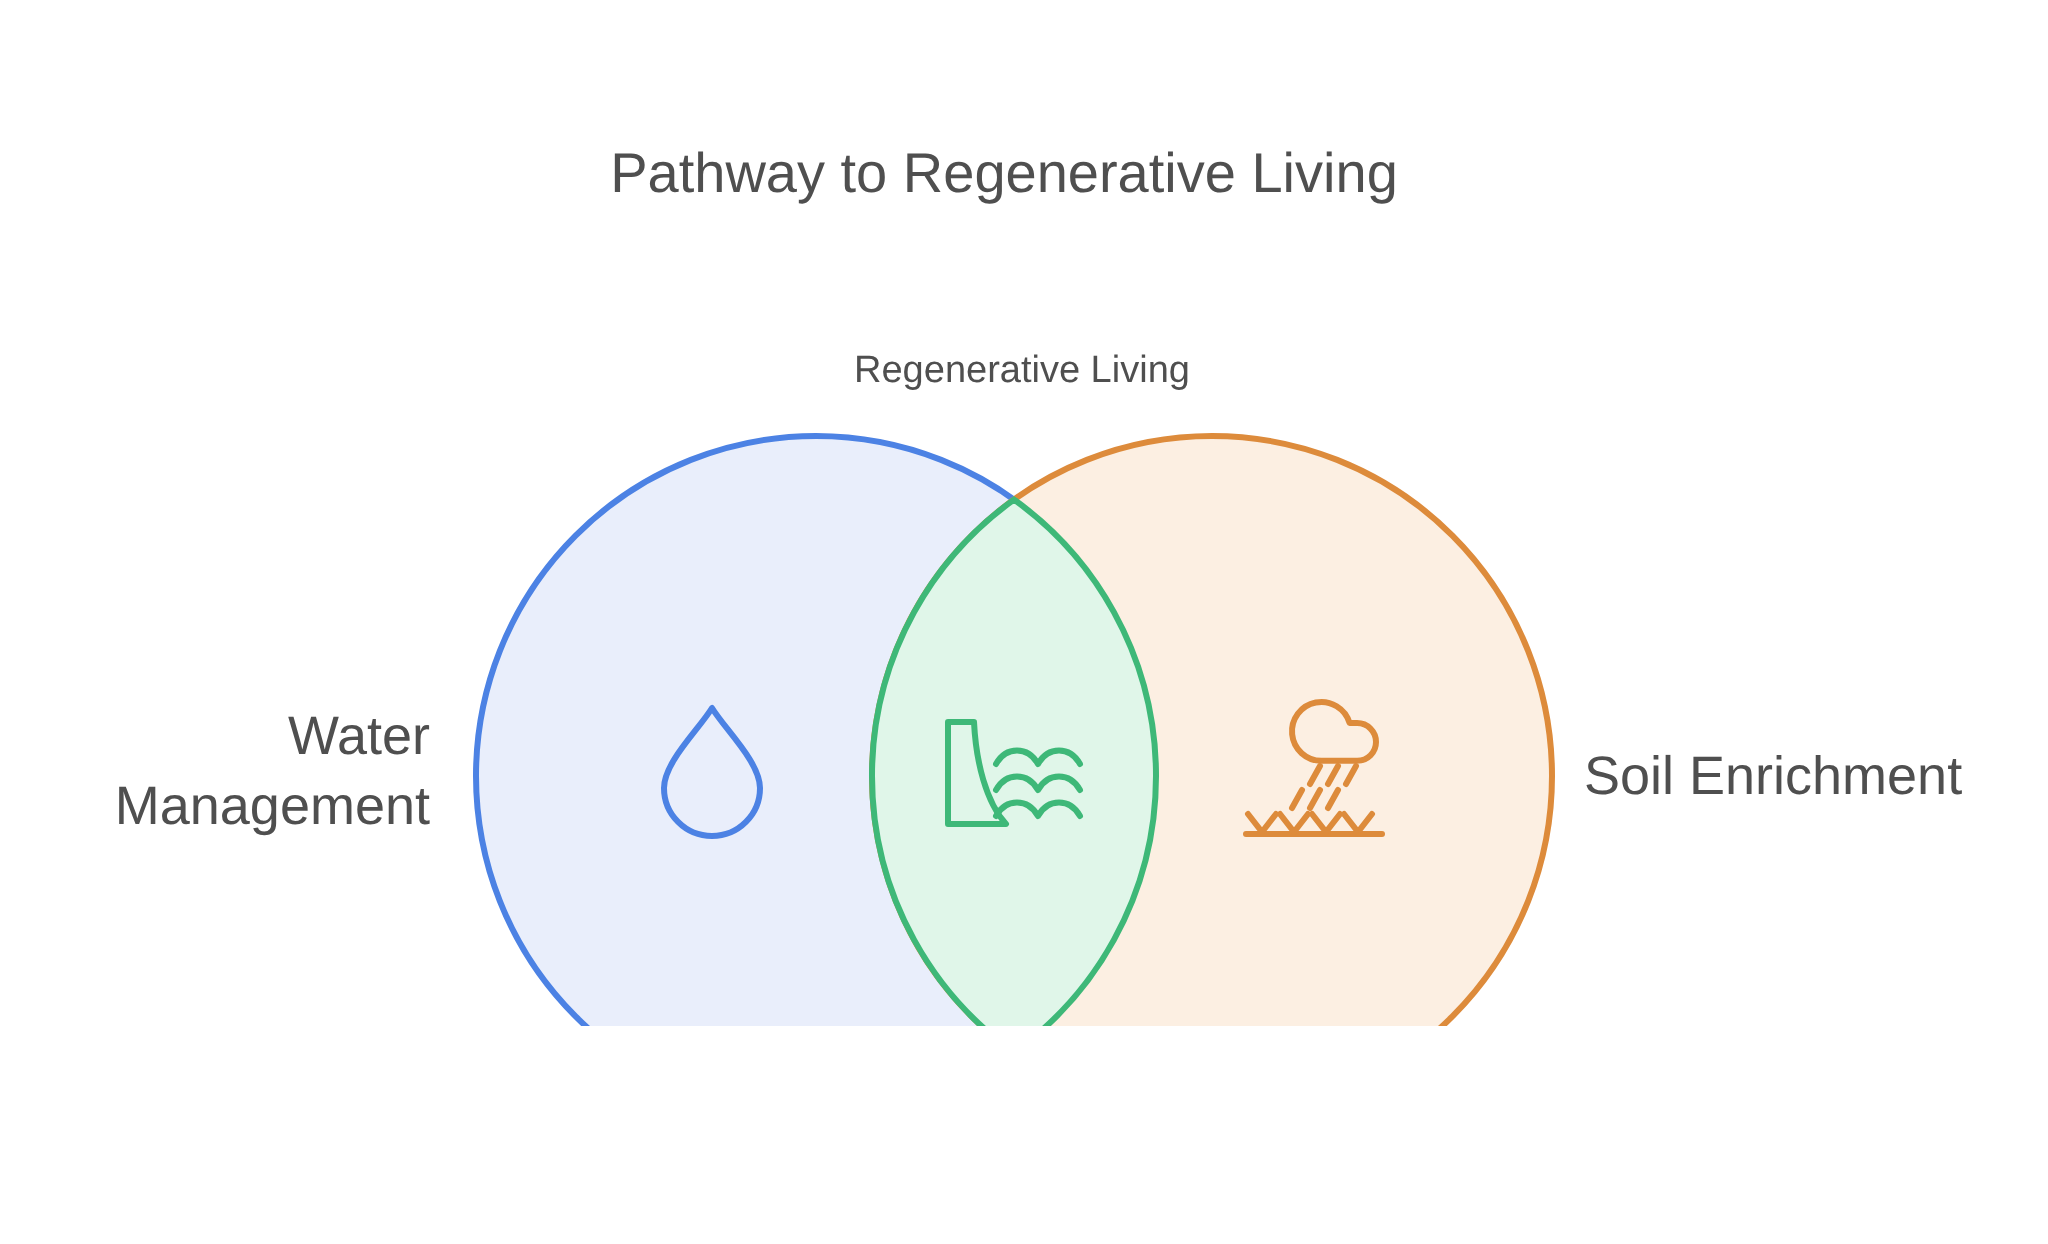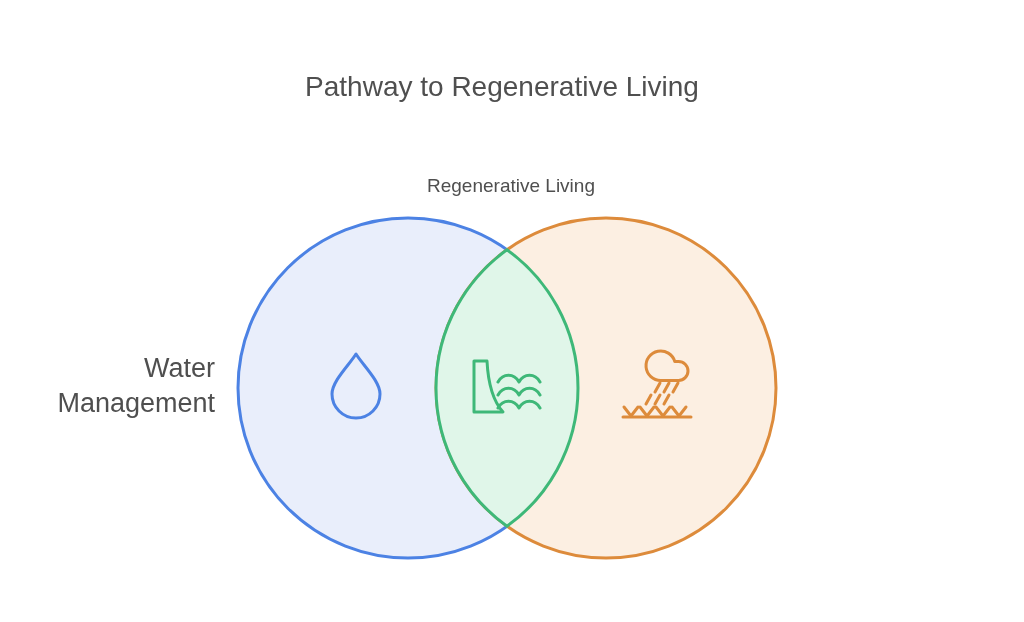--- a/index.html
+++ b/index.html
@@ -1,19 +1,19 @@
 <!DOCTYPE html>
 <html style="--c-text: #4f4f4f; --c-blue: #4c82e4; --c-blue_fill: #e9eefb; --c-orange: #dd8b3b; --c-orange_fill: #fcefe2; --c-green: #3eb878; --c-green_fill: #e0f6e9;"><head>
 <meta charset="utf-8">
 <style>
   html, body { margin: 0; padding: 0; background: #ffffff; }
   .canvas {
     position: relative;
     width: 1024px;
-    height: 622px;
+    height: 513px;
     background: #ffffff;
     font-family: "Liberation Sans", "DejaVu Sans", sans-serif;
     color: var(--c-text, #4f4f4f);
     overflow: hidden;
   }
   .venn-svg { position: absolute; left: 0; top: 0; }
   .diagram-title {
     position: absolute;
     top: 70px; left: 0; width: 1004px;
     text-align: center;
@@ -63,20 +63,21 @@
 <body>
 
 <div class="canvas">
 
   <div class="diagram-title">Pathway to Regenerative Living</div>
 
   <div class="center-label">Regenerative Living</div>
 
   <div class="left-label">Water Management</div>
 
+  <div class="right-label">Soil Enrichment</div>
 
   <svg class="venn-svg" width="1024" height="622" viewBox="0 0 1024 622">
 
     <circle class="circle-left" cx="408" cy="388" r="170"></circle>
 
     <circle class="circle-right" cx="606" cy="388" r="170"></circle>
 
     <path class="lens" d="M507 249.8 A170 170 0 0 0 507 526.2 A170 170 0 0 0 507 249.8 Z"></path>
 
     <g class="icon icon-blue" aria-label="water-drop-icon">

